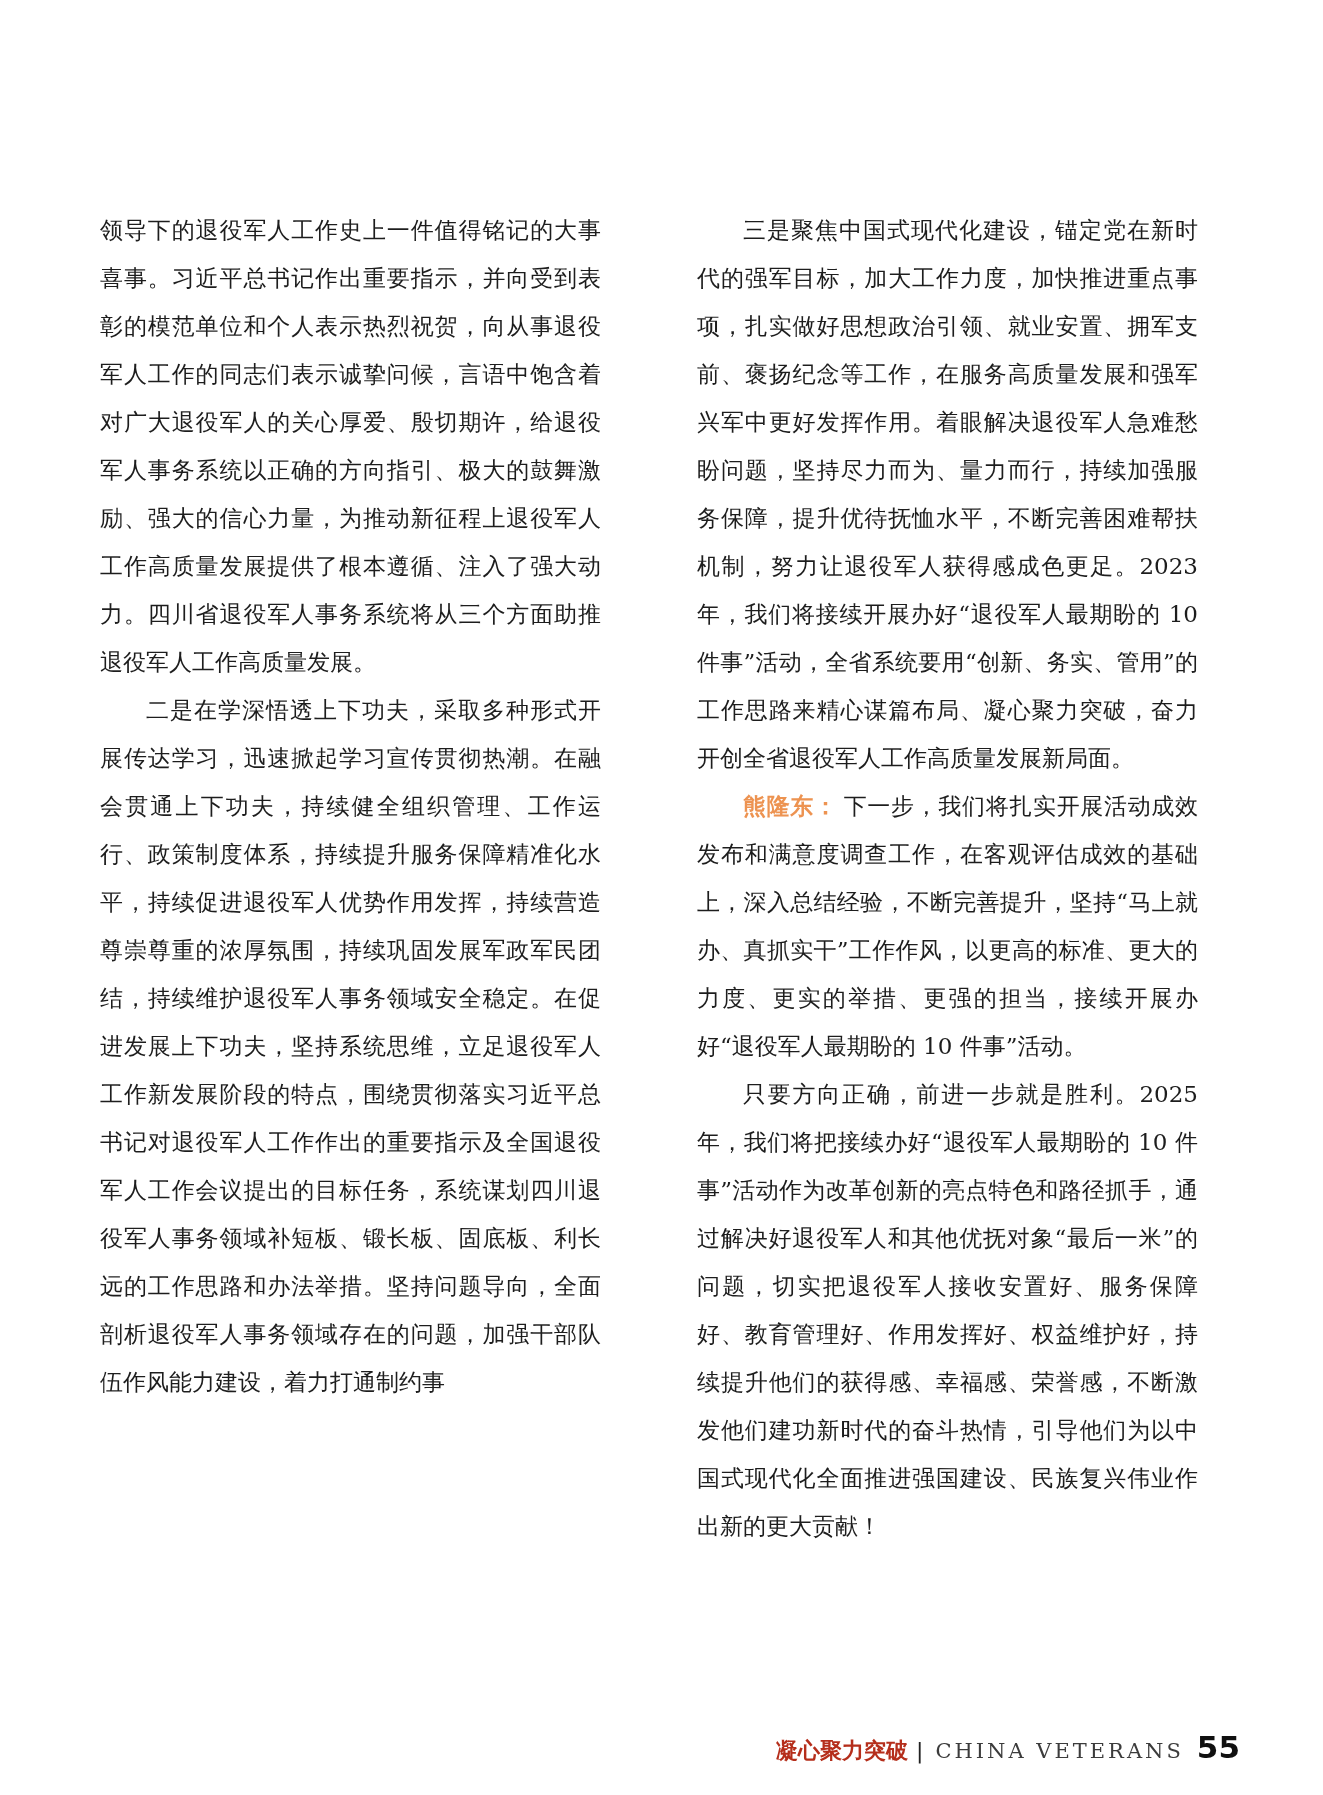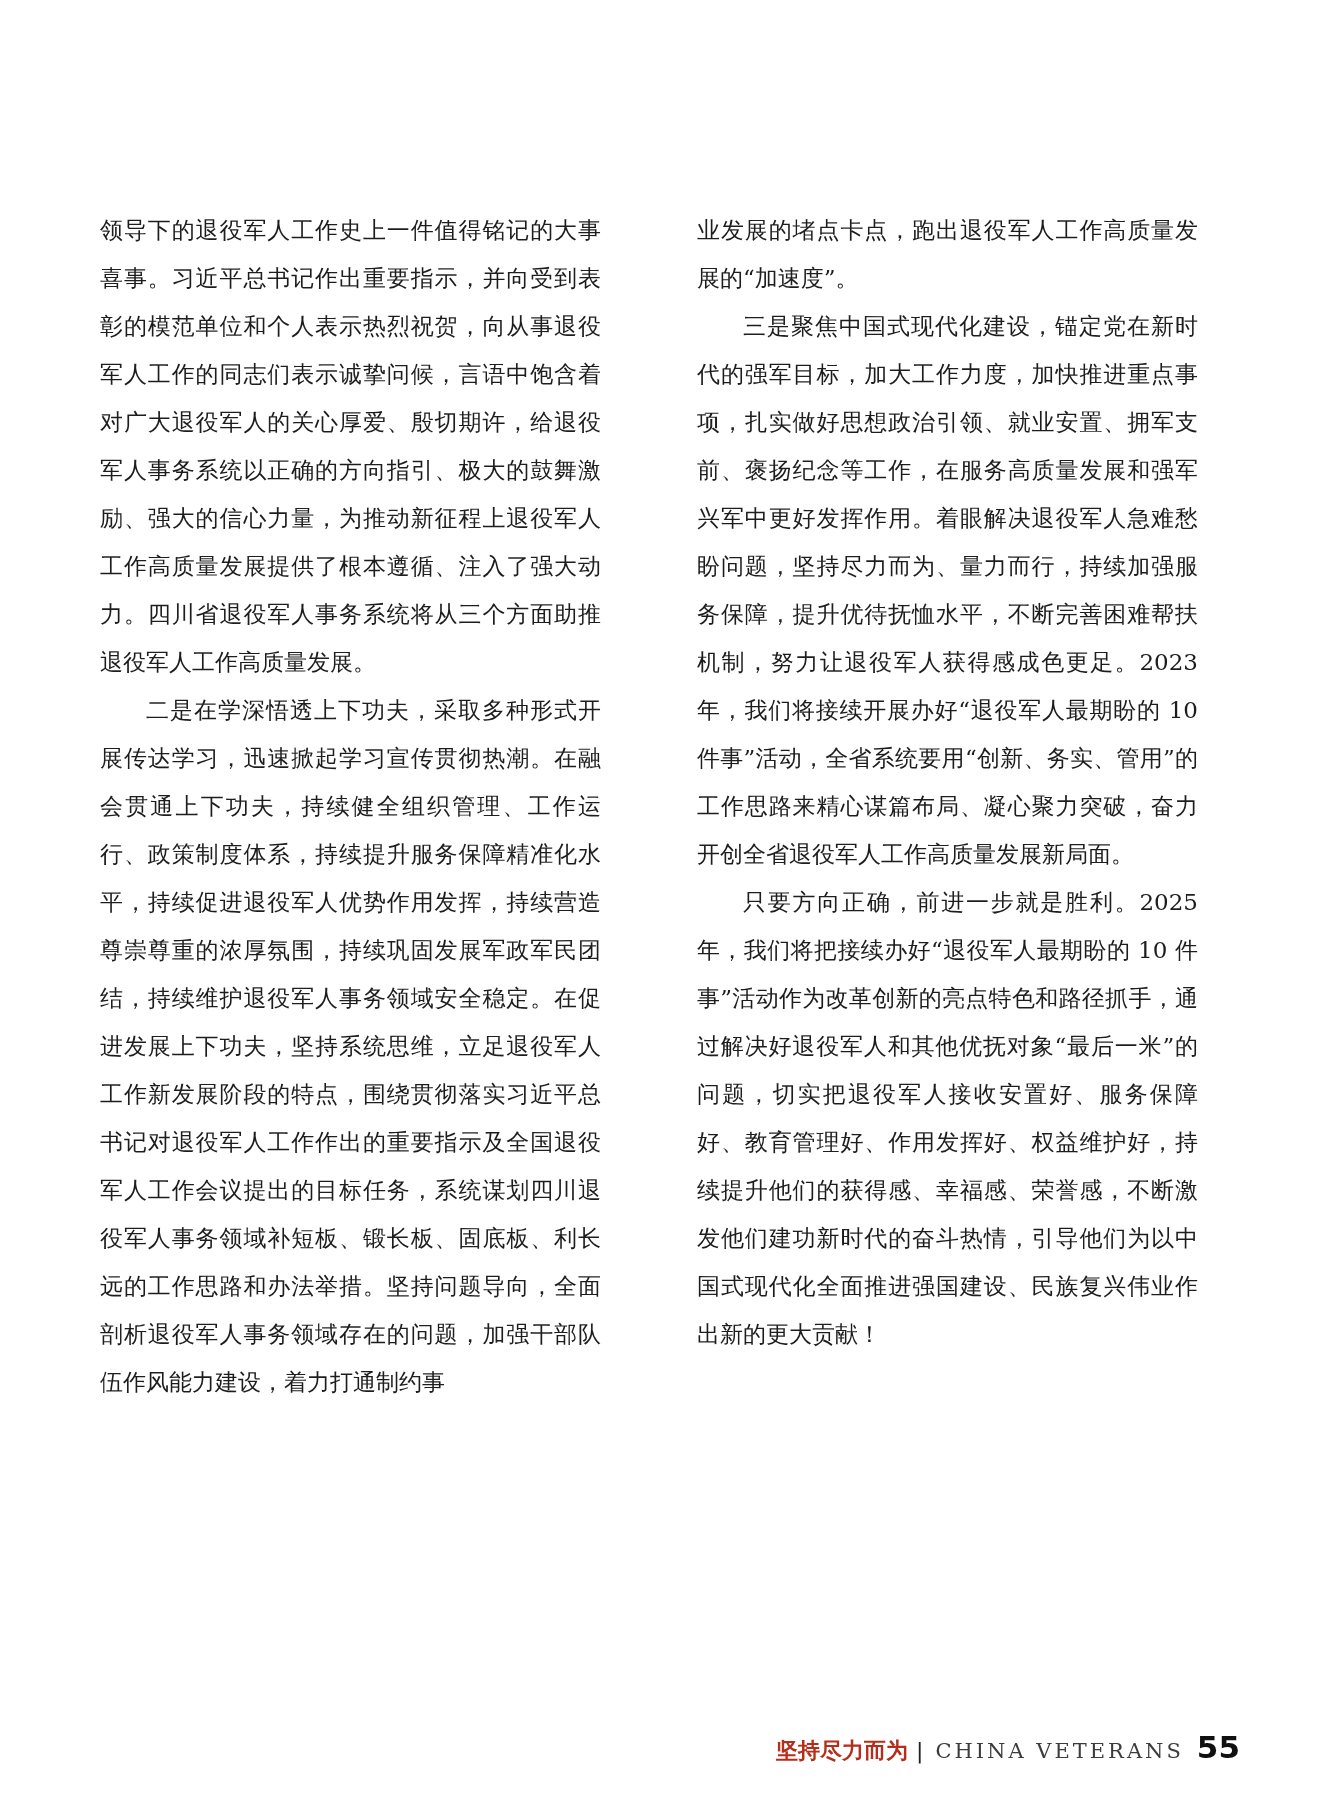--- a/index.html
+++ b/index.html
@@ -78,30 +78,32 @@
 <body>
 
 <div class="page">
 
   <div class="col col-left">
     <p class="body">领导下的退役军人工作史上一件值得铭记的大事喜事。习近平总书记作出重要指示，并向受到表彰的模范单位和个人表示热烈祝贺，向从事退役军人工作的同志们表示诚挚问候，言语中饱含着对广大退役军人的关心厚爱、殷切期许，给退役军人事务系统以正确的方向指引、极大的鼓舞激励、强大的信心力量，为推动新征程上退役军人工作高质量发展提供了根本遵循、注入了强大动力。四川省退役军人事务系统将从三个方面助推退役军人工作高质量发展。</p>
     <p class="body indent">二是在学深悟透上下功夫，采取多种形式开展传达学习，迅速掀起学习宣传贯彻热潮。在融会贯通上下功夫，持续健全组织管理、工作运行、政策制度体系，持续提升服务保障精准化水平，持续促进退役军人优势作用发挥，持续营造尊崇尊重的浓厚氛围，持续巩固发展军政军民团结，持续维护退役军人事务领域安全稳定。在促进发展上下功夫，坚持系统思维，立足退役军人工作新发展阶段的特点，围绕贯彻落实习近平总书记对退役军人工作作出的重要指示及全国退役军人工作会议提出的目标任务，系统谋划四川退役军人事务领域补短板、锻长板、固底板、利长远的工作思路和办法举措。坚持问题导向，全面剖析退役军人事务领域存在的问题，加强干部队伍作风能力建设，着力打通制约事</p>
   </div>
 
   <div class="col col-right">
-    <p class="body">业发展的堵点卡点，跑出退役军人工作高质量发展的“加速度”。</p>
     <p class="body indent">三是聚焦中国式现代化建设，锚定党在新时代的强军目标，加大工作力度，加快推进重点事项，扎实做好思想政治引领、就业安置、拥军支前、褒扬纪念等工作，在服务高质量发展和强军兴军中更好发挥作用。着眼解决退役军人急难愁盼问题，坚持尽力而为、量力而行，持续加强服务保障，提升优待抚恤水平，不断完善困难帮扶机制，努力让退役军人获得感成色更足。2023 年，我们将接续开展办好“退役军人最期盼的 10 件事”活动，全省系统要用“创新、务实、管用”的工作思路来精心谋篇布局、凝心聚力突破，奋力开创全省退役军人工作高质量发展新局面。</p>
 
 
+    <p class="body indent">
+      <span class="label">熊隆东：</span><span>下一步，我们将扎实开展活动成效发布和满意度调查工作，在客观评估成效的基础上，深入总结经验，不断完善提升，坚持“马上就办、真抓实干”工作作风，以更高的标准、更大的力度、更实的举措、更强的担当，接续开展办好“退役军人最期盼的 10 件事”活动。</span>
+    </p>
 
     <p class="body indent">
       <span>只要方向正确，前进一步就是胜利。2025 年，我们将把接续办好“退役军人最期盼的 10 件事”活动作为改革创新的亮点特色和路径抓手，通过解决好退役军人和其他优抚对象“最后一米”的问题，切实把退役军人接收安置好、服务保障好、教育管理好、作用发挥好、权益维护好，持续提升他们的获得感、幸福感、荣誉感，不断激发他们建功新时代的奋斗热情，引导他们为以中国式现代化全面推进强国建设、民族复兴伟业作出新的更大贡献！</span>
     </p>
   </div>
 
   <div class="footer">
-    <span class="f-cn">坚持尽力而为</span>
+    <span class="f-cn">凝心聚力突破</span>
     <span class="f-div">|</span>
     <span class="f-en">CHINA VETERANS</span>
     <span class="f-num">55</span>
   </div>
 
 </div>
 
 </body></html>

